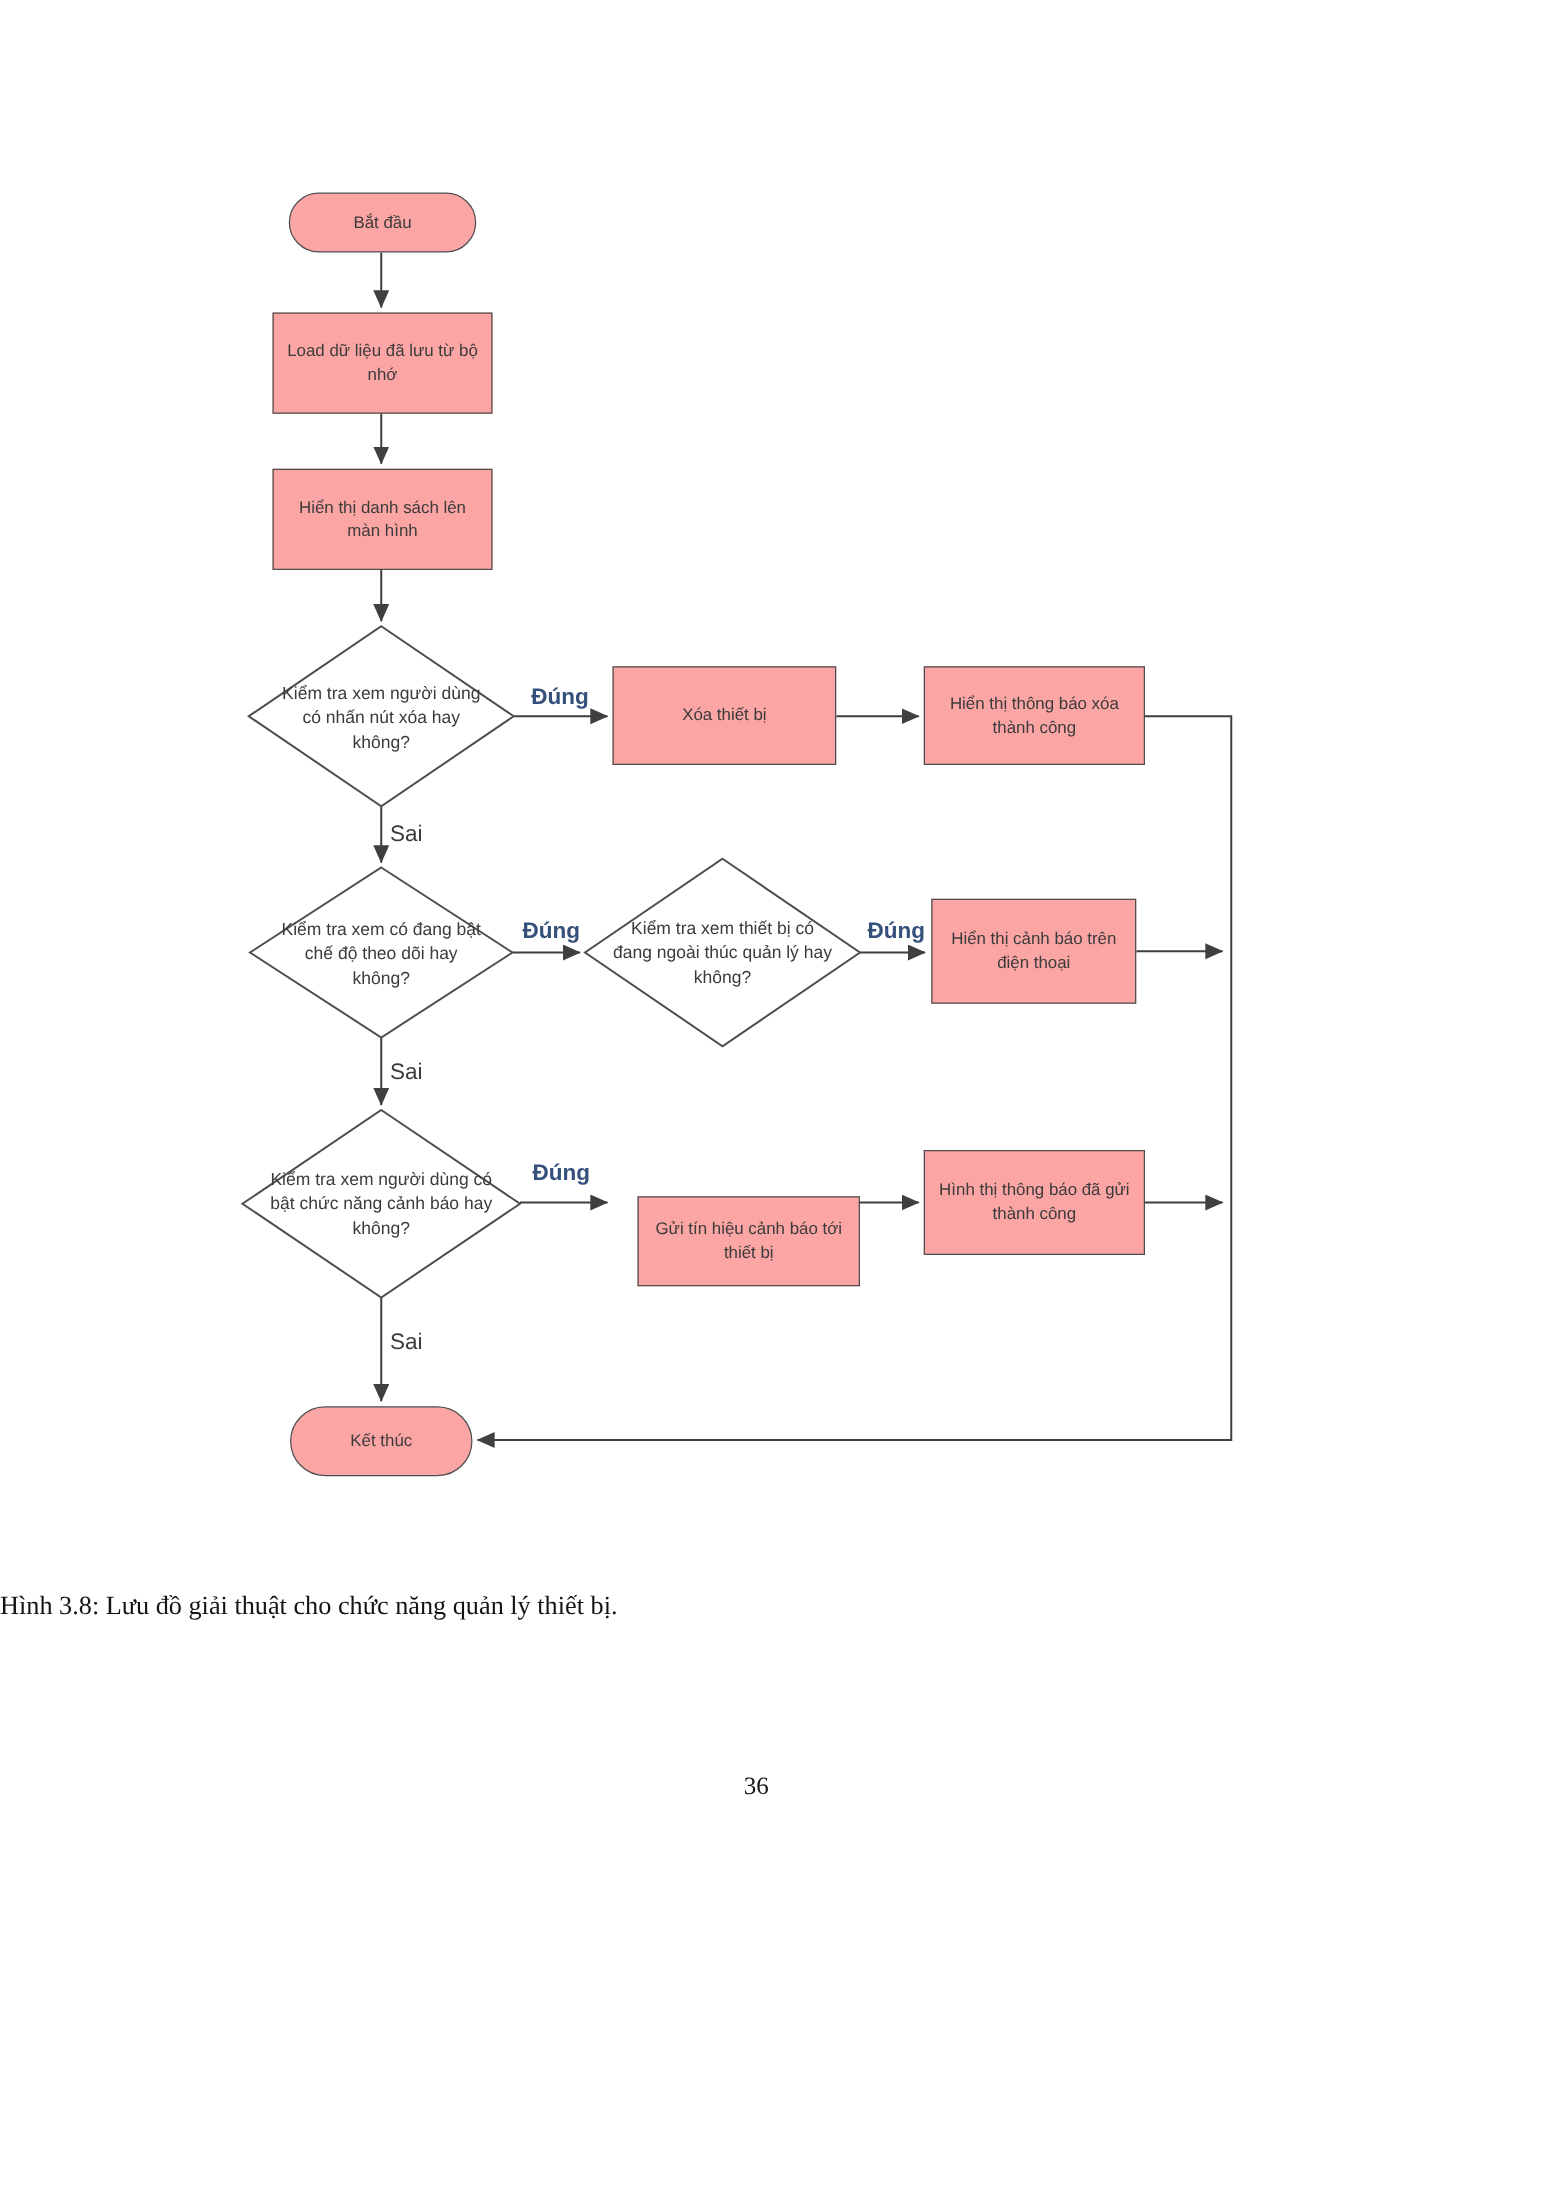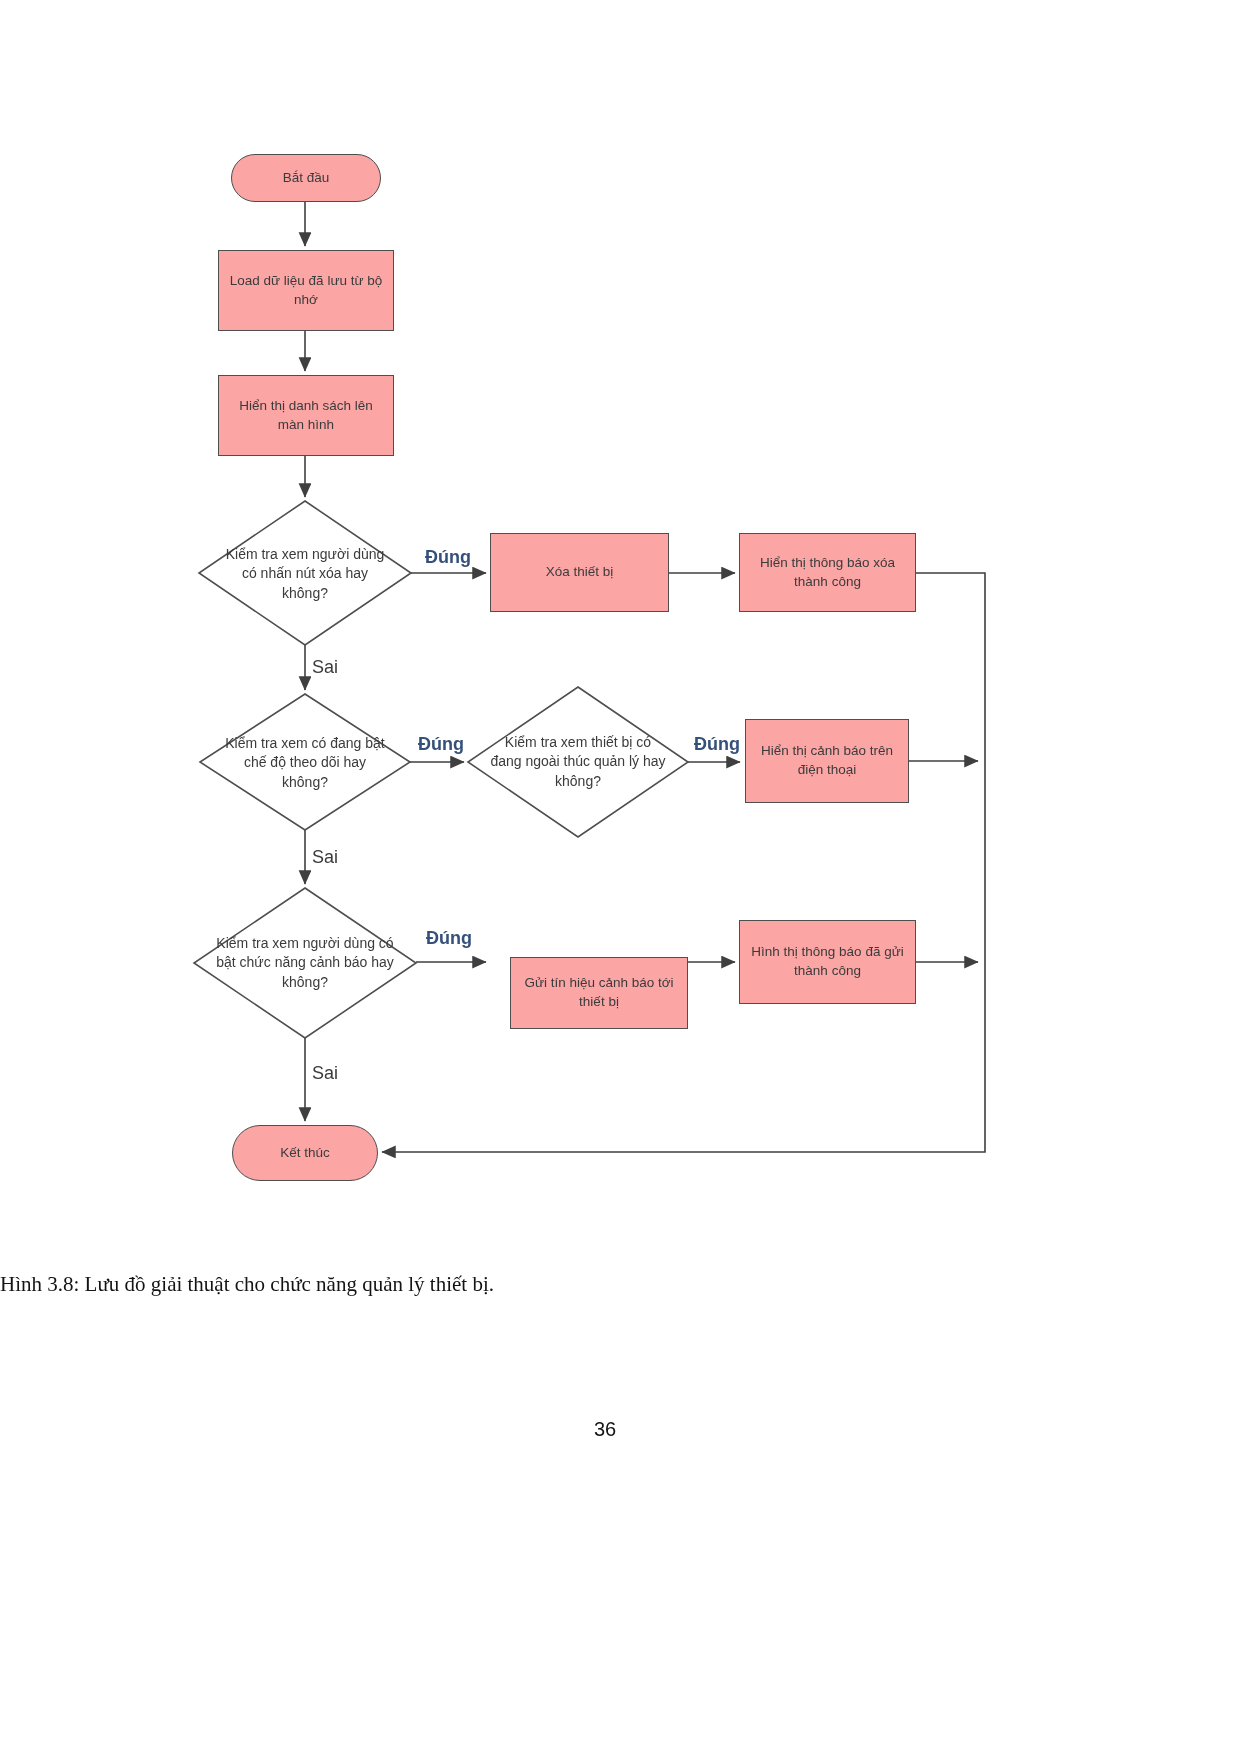--- a/index.html
+++ b/index.html
@@ -62,21 +62,21 @@
     font-size: 21px;
     color: #141414;
     z-index: 2;
   }
   .pagenum {
     position: absolute;
     top: 1418px;
     left: 0;
     width: 1210px;
     text-align: center;
-    font-family: Liberation Sans, sans-serif;
+    font-family: Liberation Serif, serif;
     font-size: 20px;
     color: #141414;
     z-index: 2;
   }
 </style>
 </head>
 <body>
 
 <div class="page">
 

